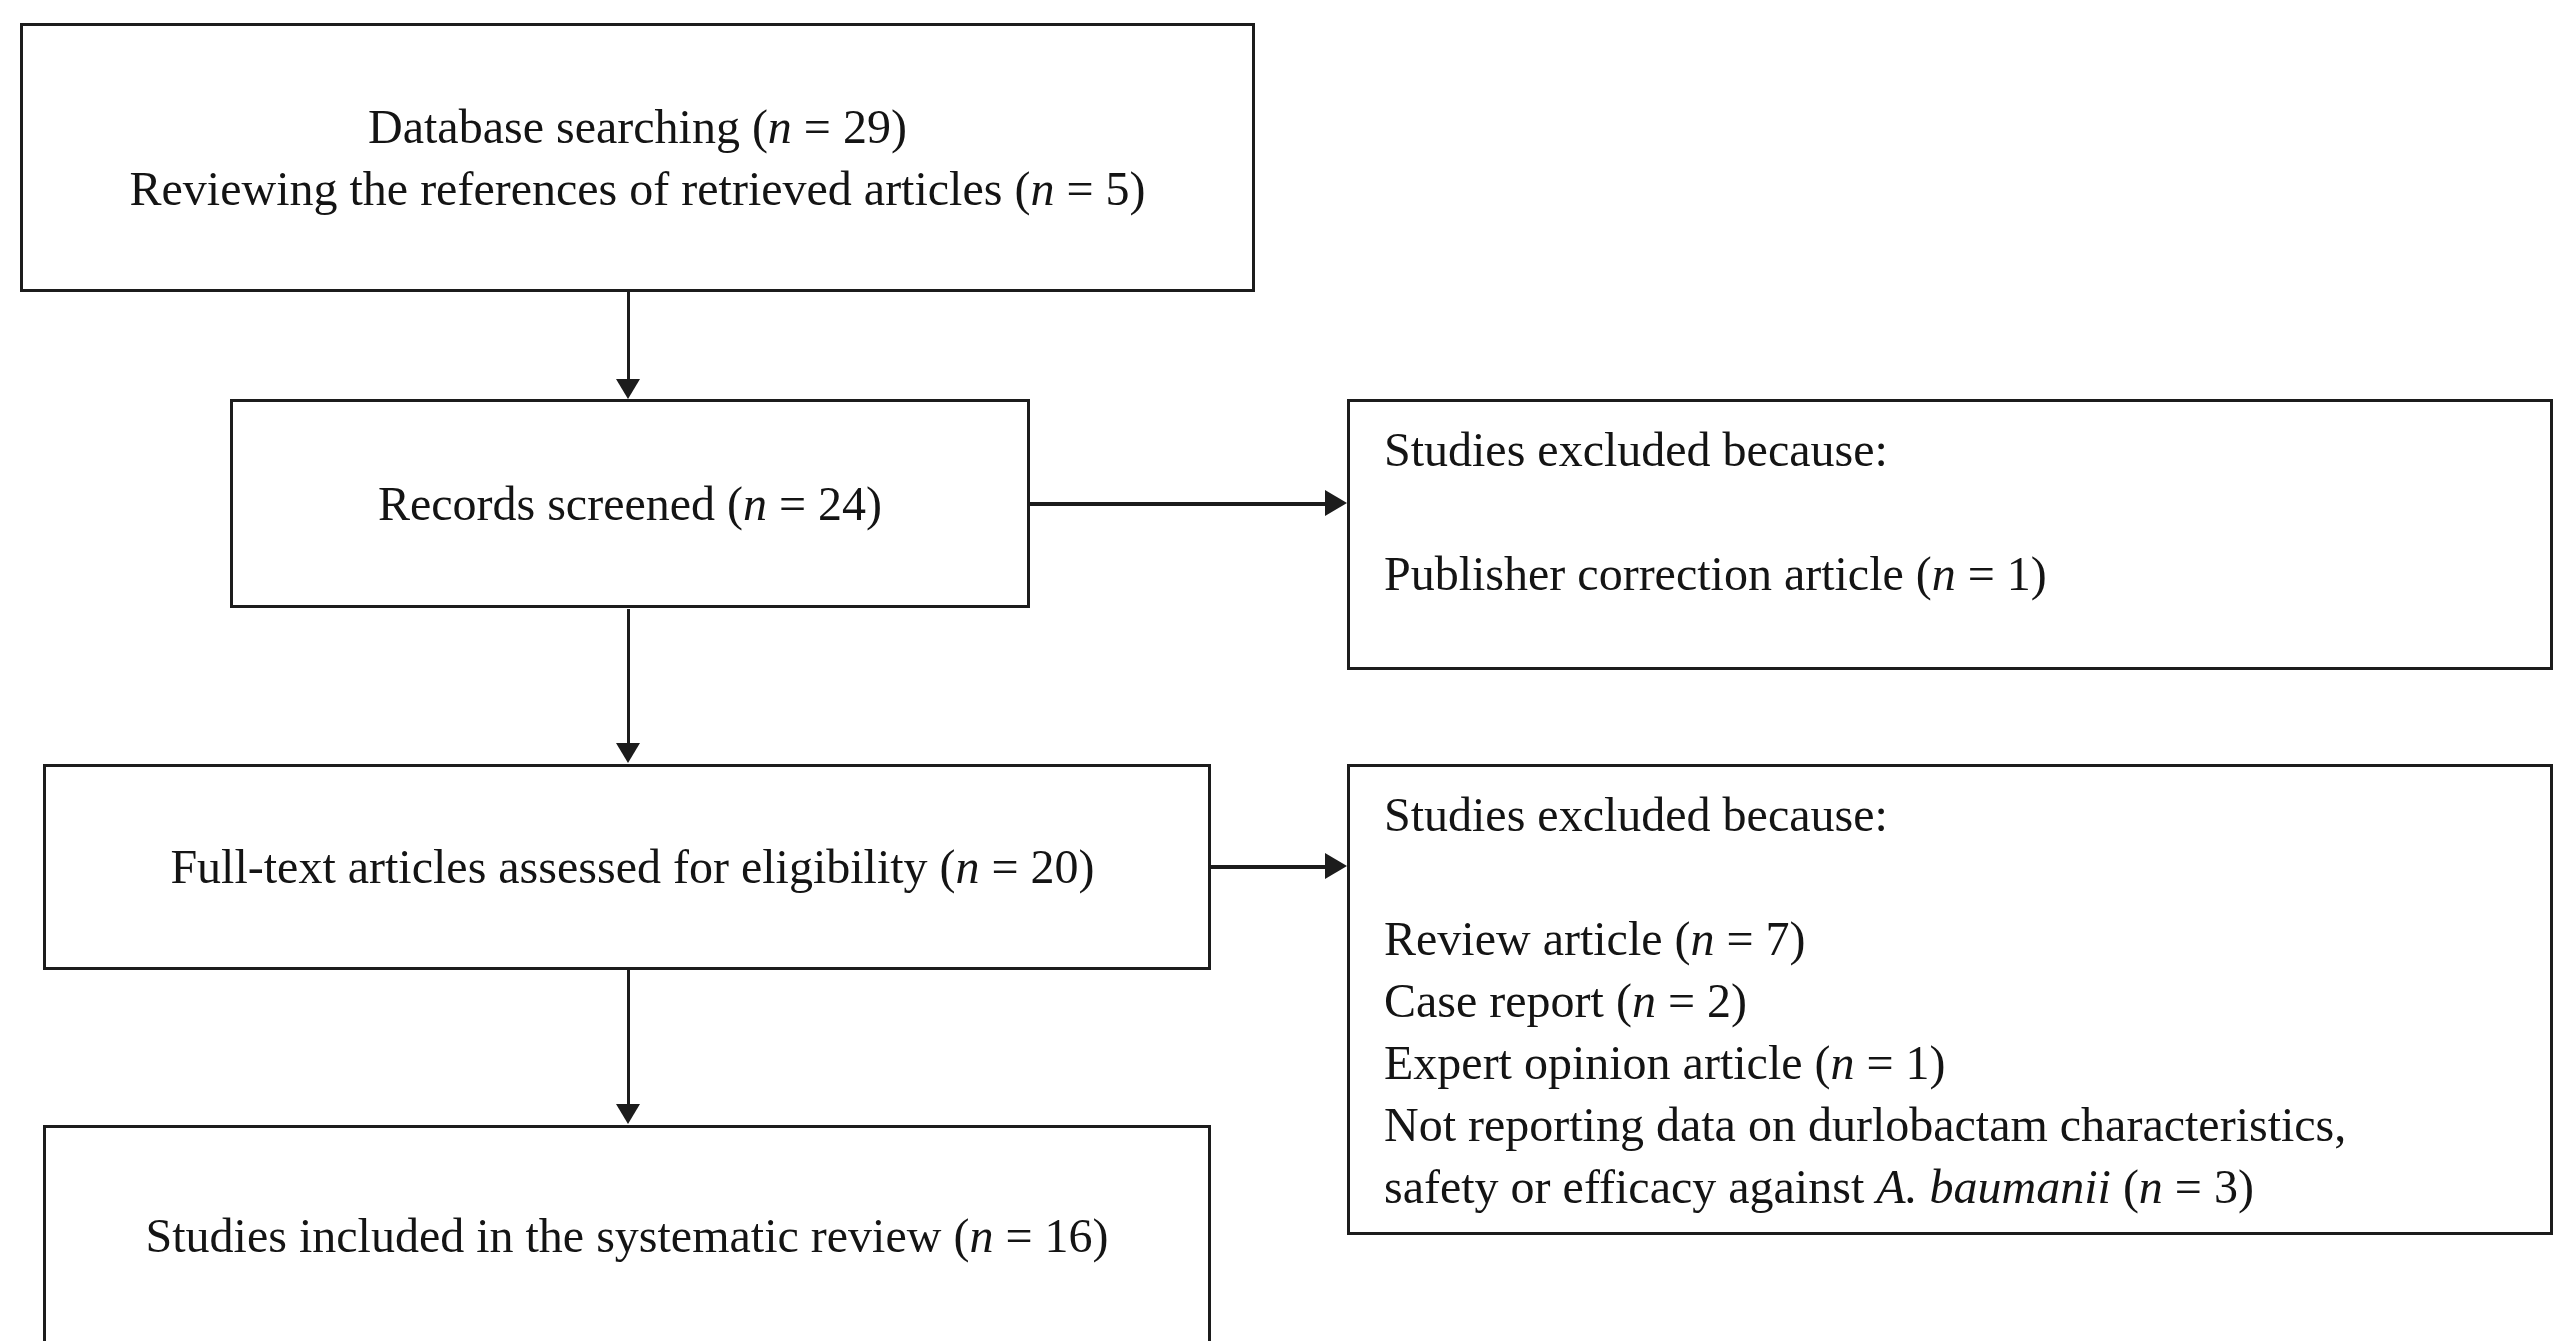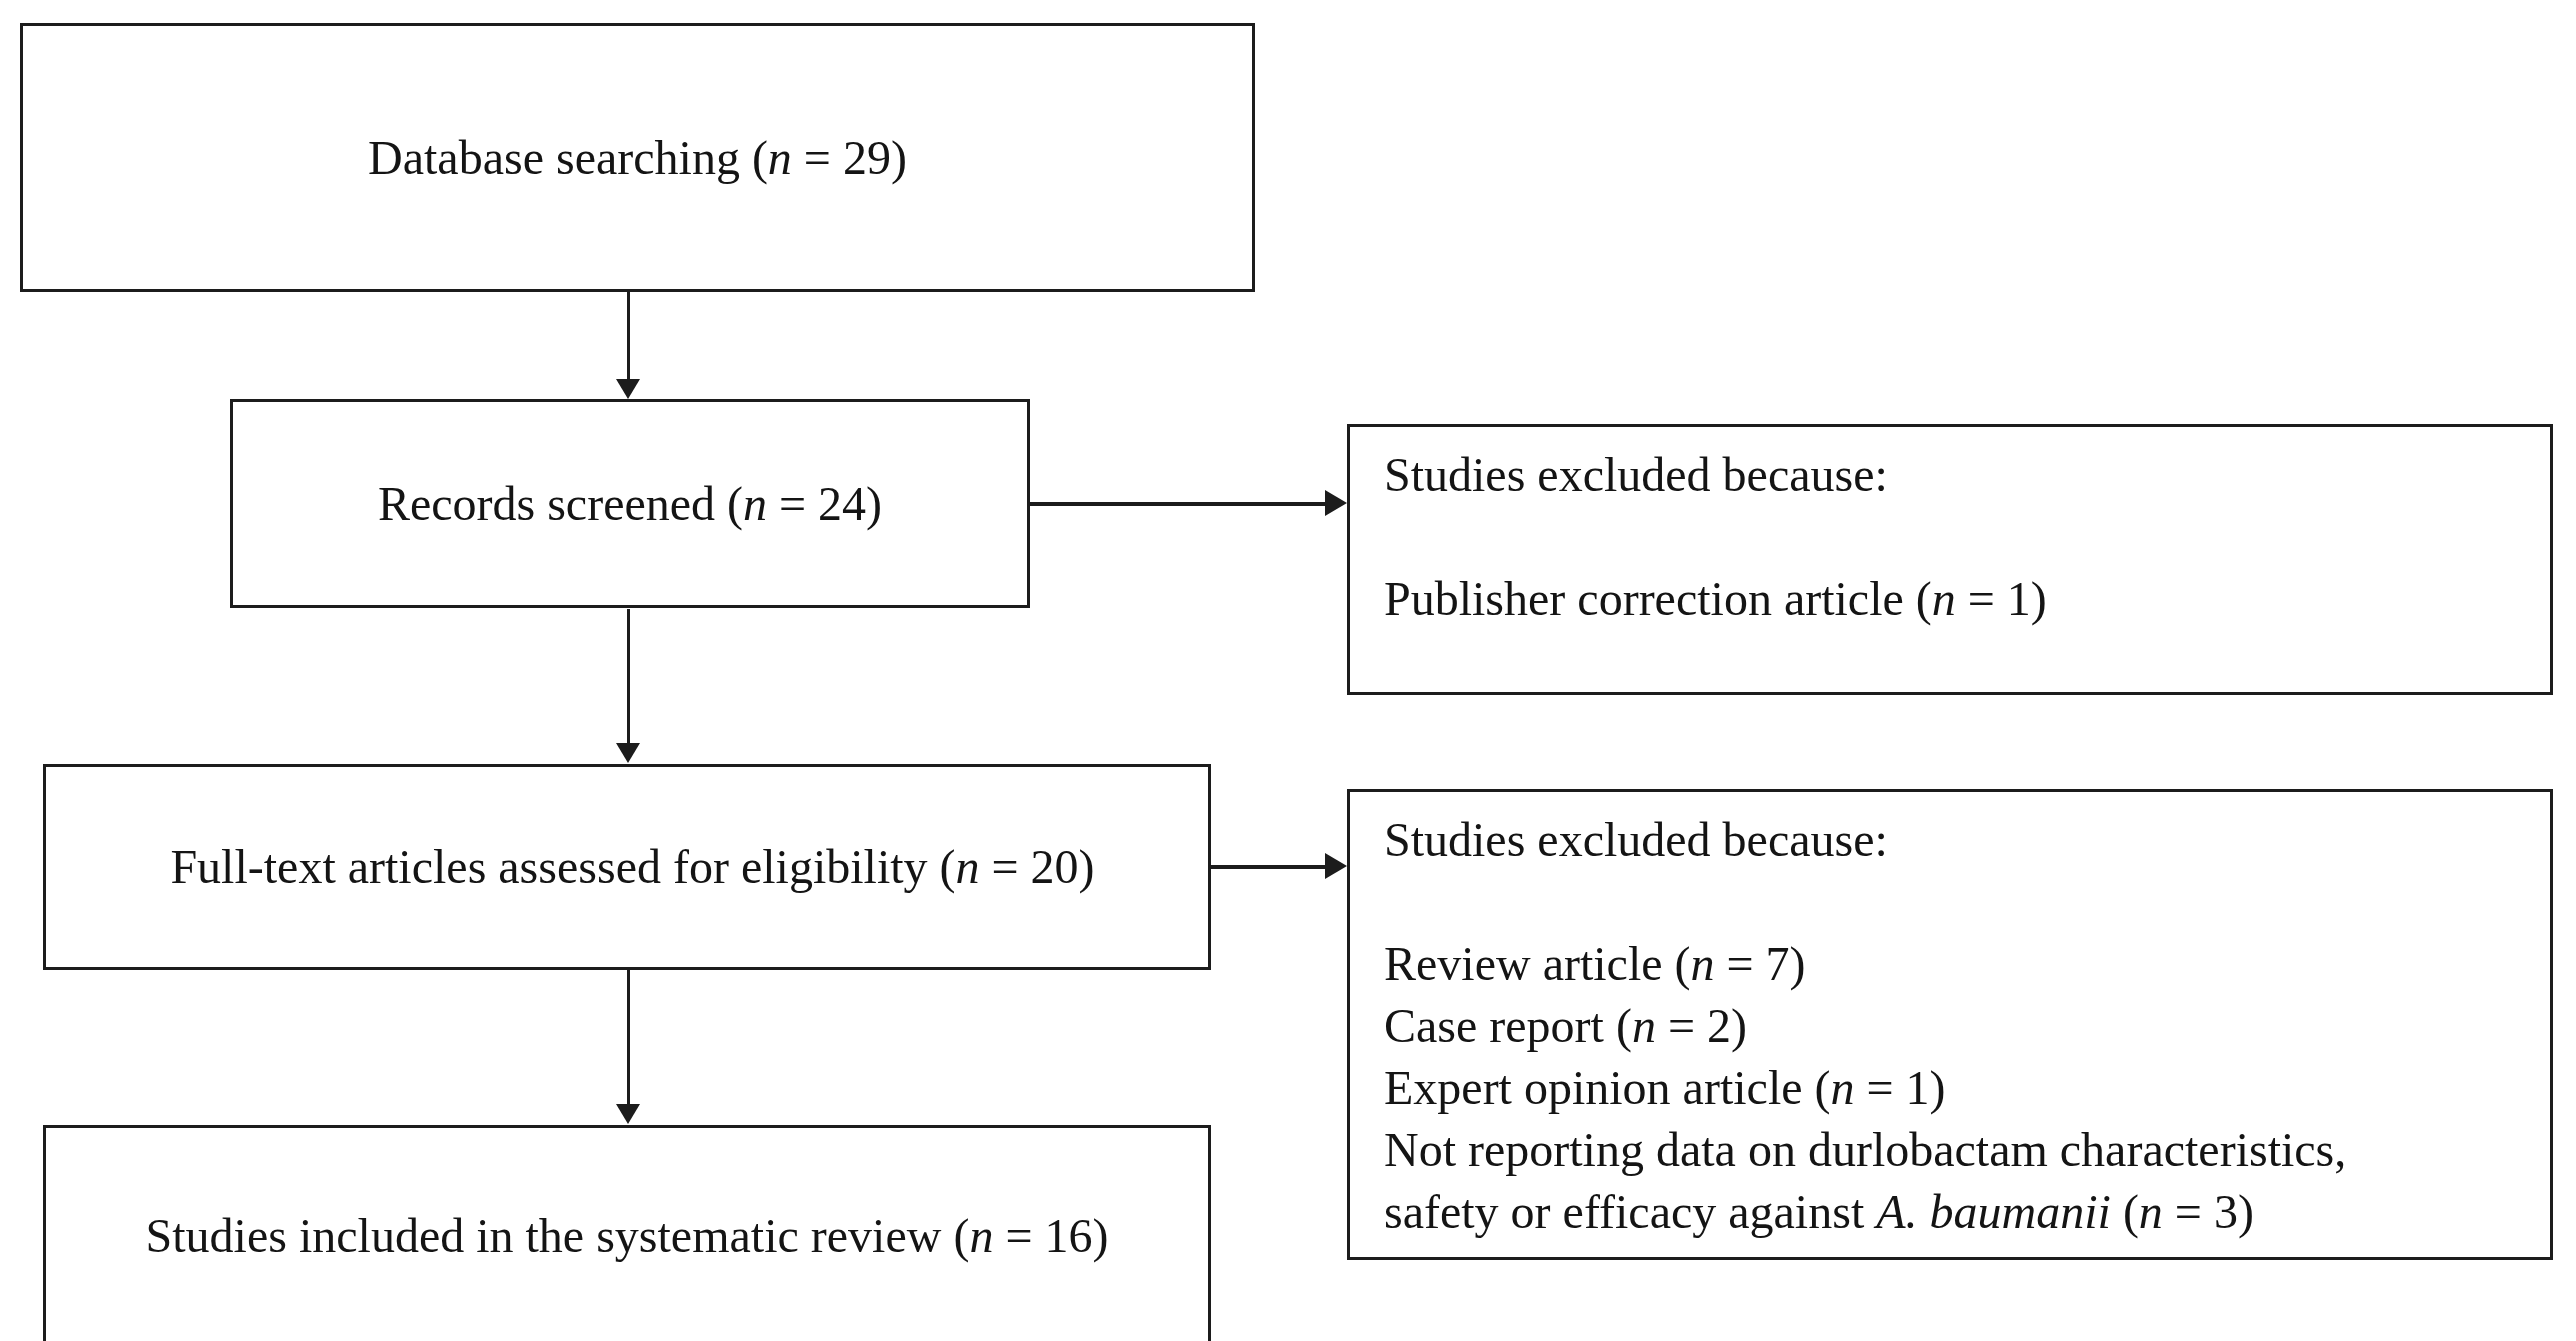--- a/index.html
+++ b/index.html
@@ -23,21 +23,20 @@
   .center {
     display: flex;
     flex-direction: column;
     align-items: center;
     justify-content: center;
     text-align: center;
   }
   .leftalign {
     padding: 17px 19.3px 13px 34px;
     text-align: left;
-    margin-top: 25px;
   }
   .line { min-height: 62px; white-space: nowrap; }
   .it { font-style: italic; }
   .shaft-v { position: absolute; width: 3.2px;  background: #1c1c1c; }
   .shaft-h { position: absolute; height: 3.9px; background: #1c1c1c; }
   .head-down {
     position: absolute; width: 0; height: 0;
     border-left: 12.2px solid transparent;
     border-right: 12.2px solid transparent;
     border-top: 20.6px solid #1c1c1c;
@@ -50,20 +49,21 @@
   }
   .arrow-group { position: absolute; left: 0; top: 0; width: 0; height: 0; }
 </style>
 </head>
 <body>
 
 <div id="canvas">
 
   <div class="box center" style="left:20px; top:23px; width:1235px; height:269px;">
       <div class="line"><span>Database searching (</span><span class="it">n</span><span> = 29)</span></div>
+      <div class="line"><span>Reviewing the references of retrieved articles (</span><span class="it">n</span><span> = 5)</span></div>
     </div>
 
   <div class="arrow-group">
     <div class="shaft-v" style="left:627px; top:292px; height:90px;"></div>
     <div class="head-down" style="left:616px; top:379px;"></div>
   </div>
 
   <div class="box center" style="left:230px; top:399px; width:800px; height:209px;">
       <div class="line"><span>Records screened (</span><span class="it">n</span><span> = 24)</span></div>
     </div>

